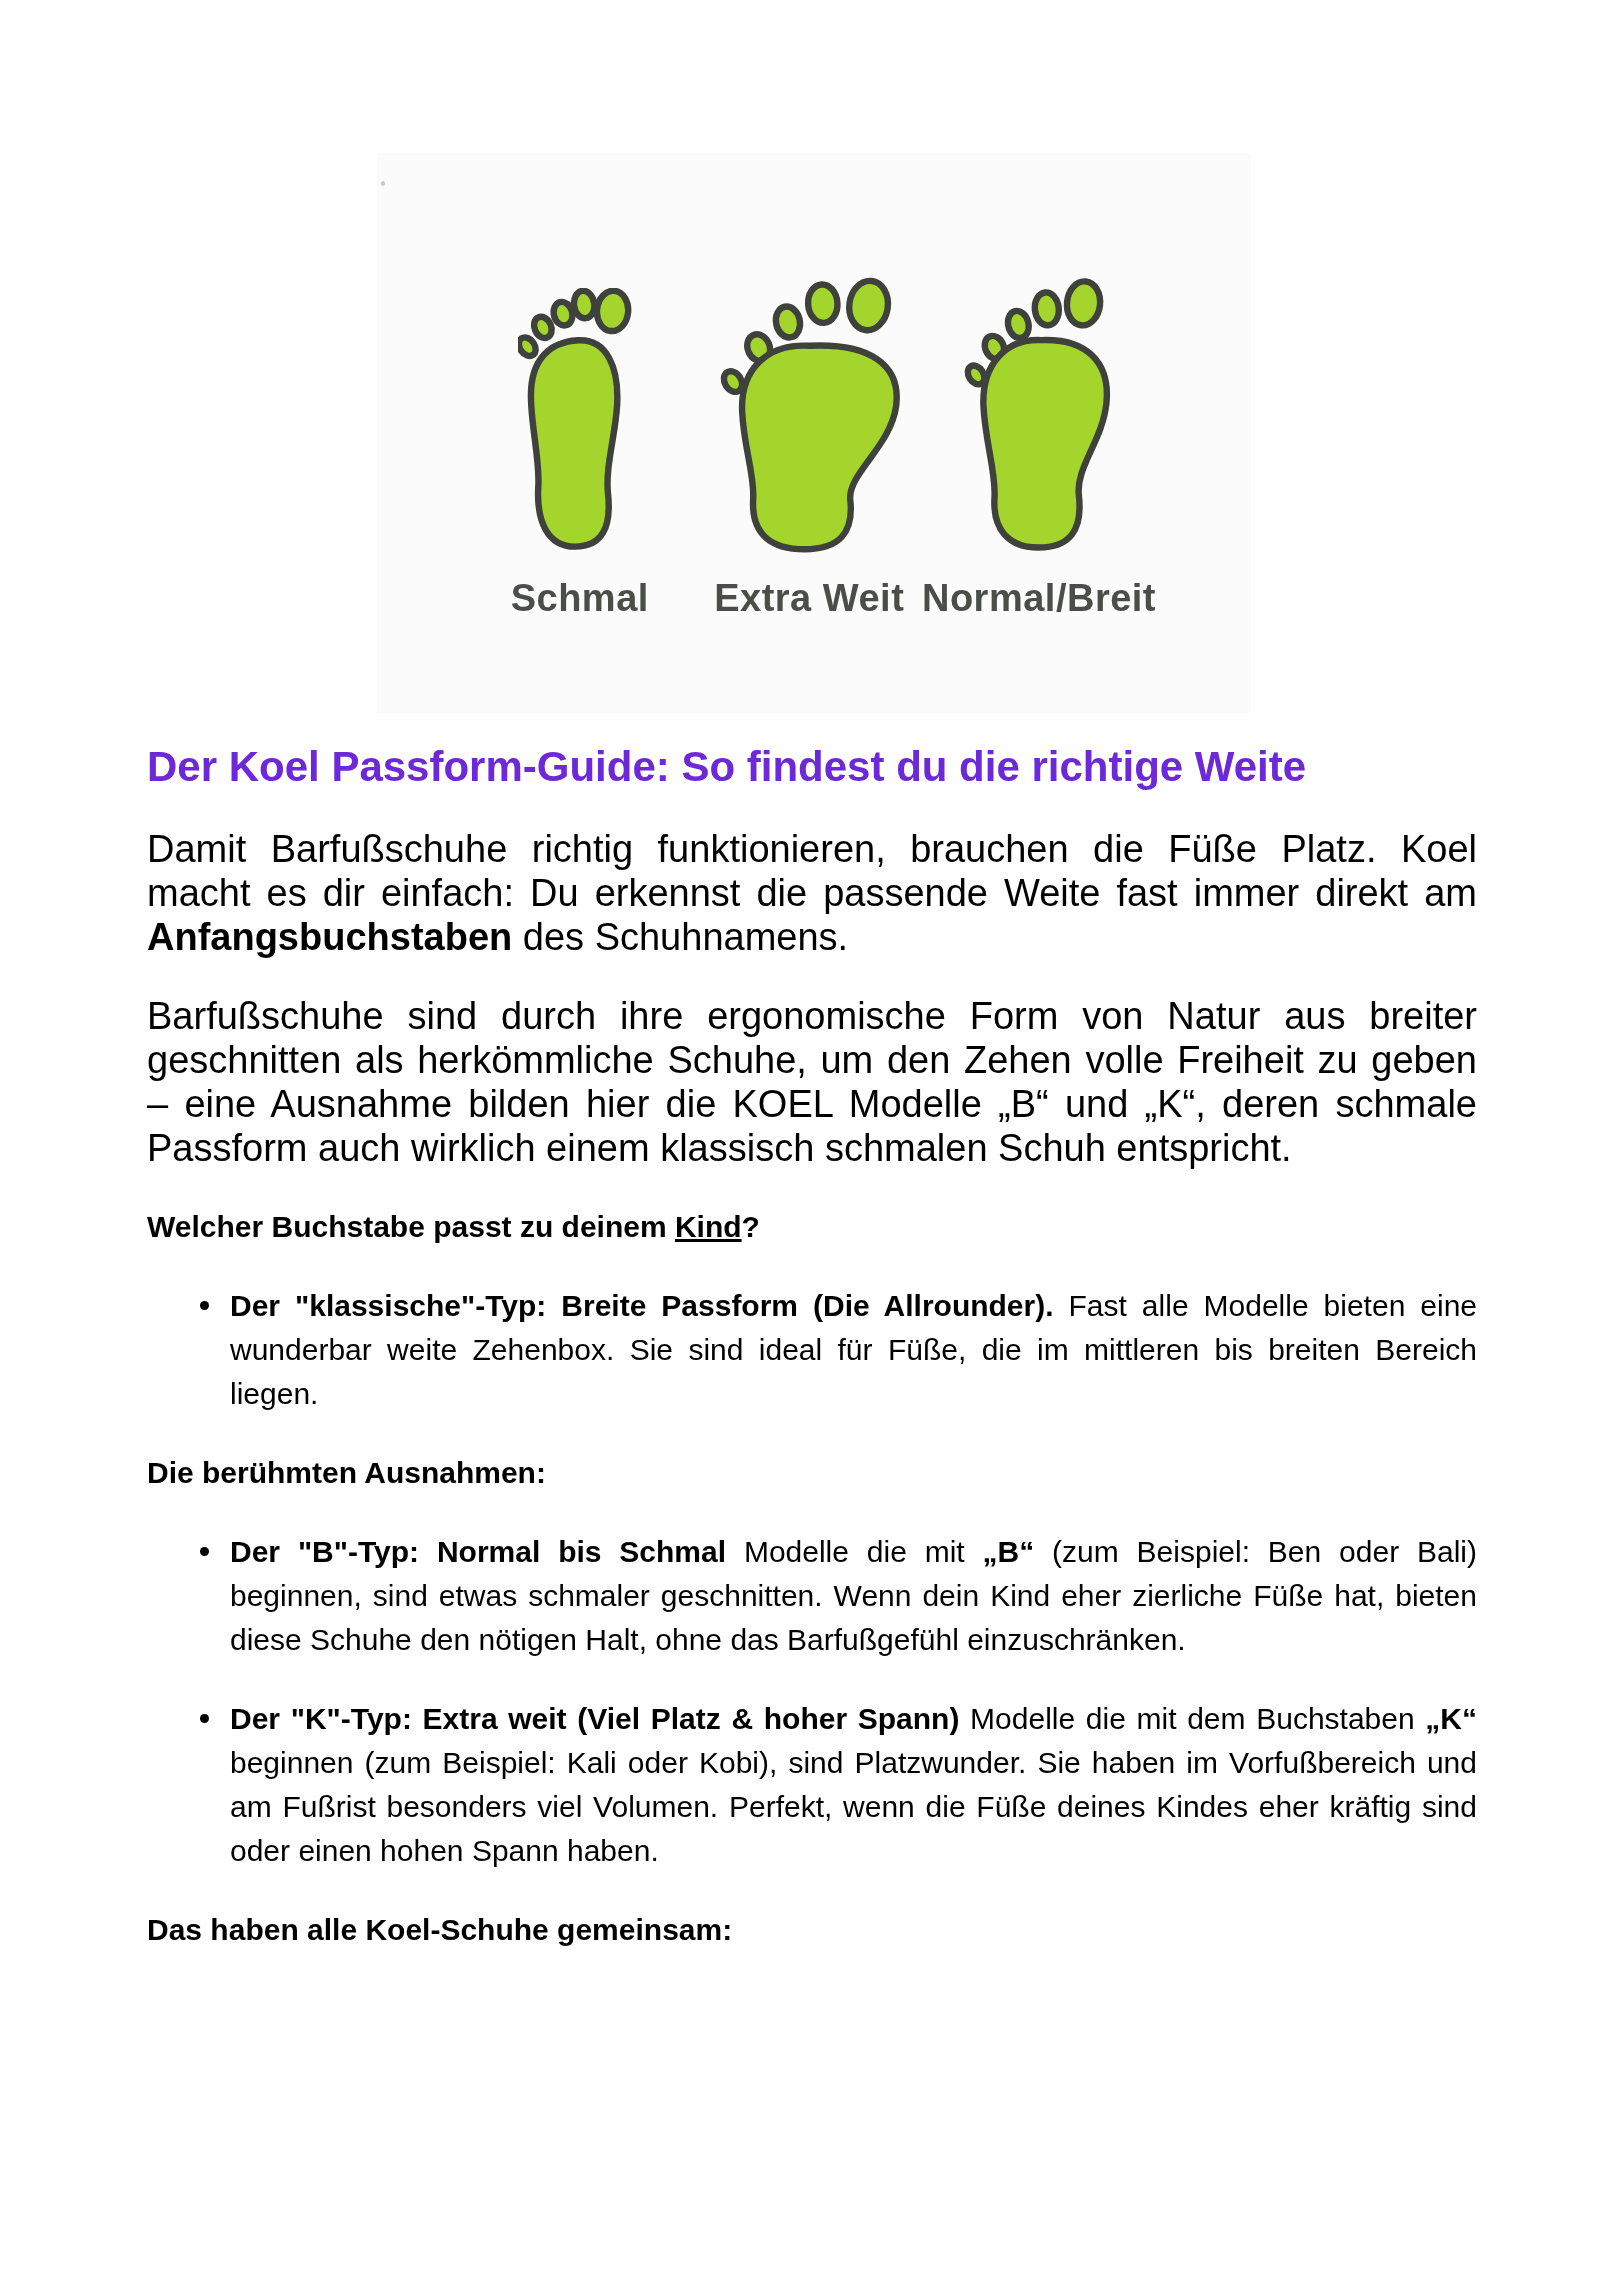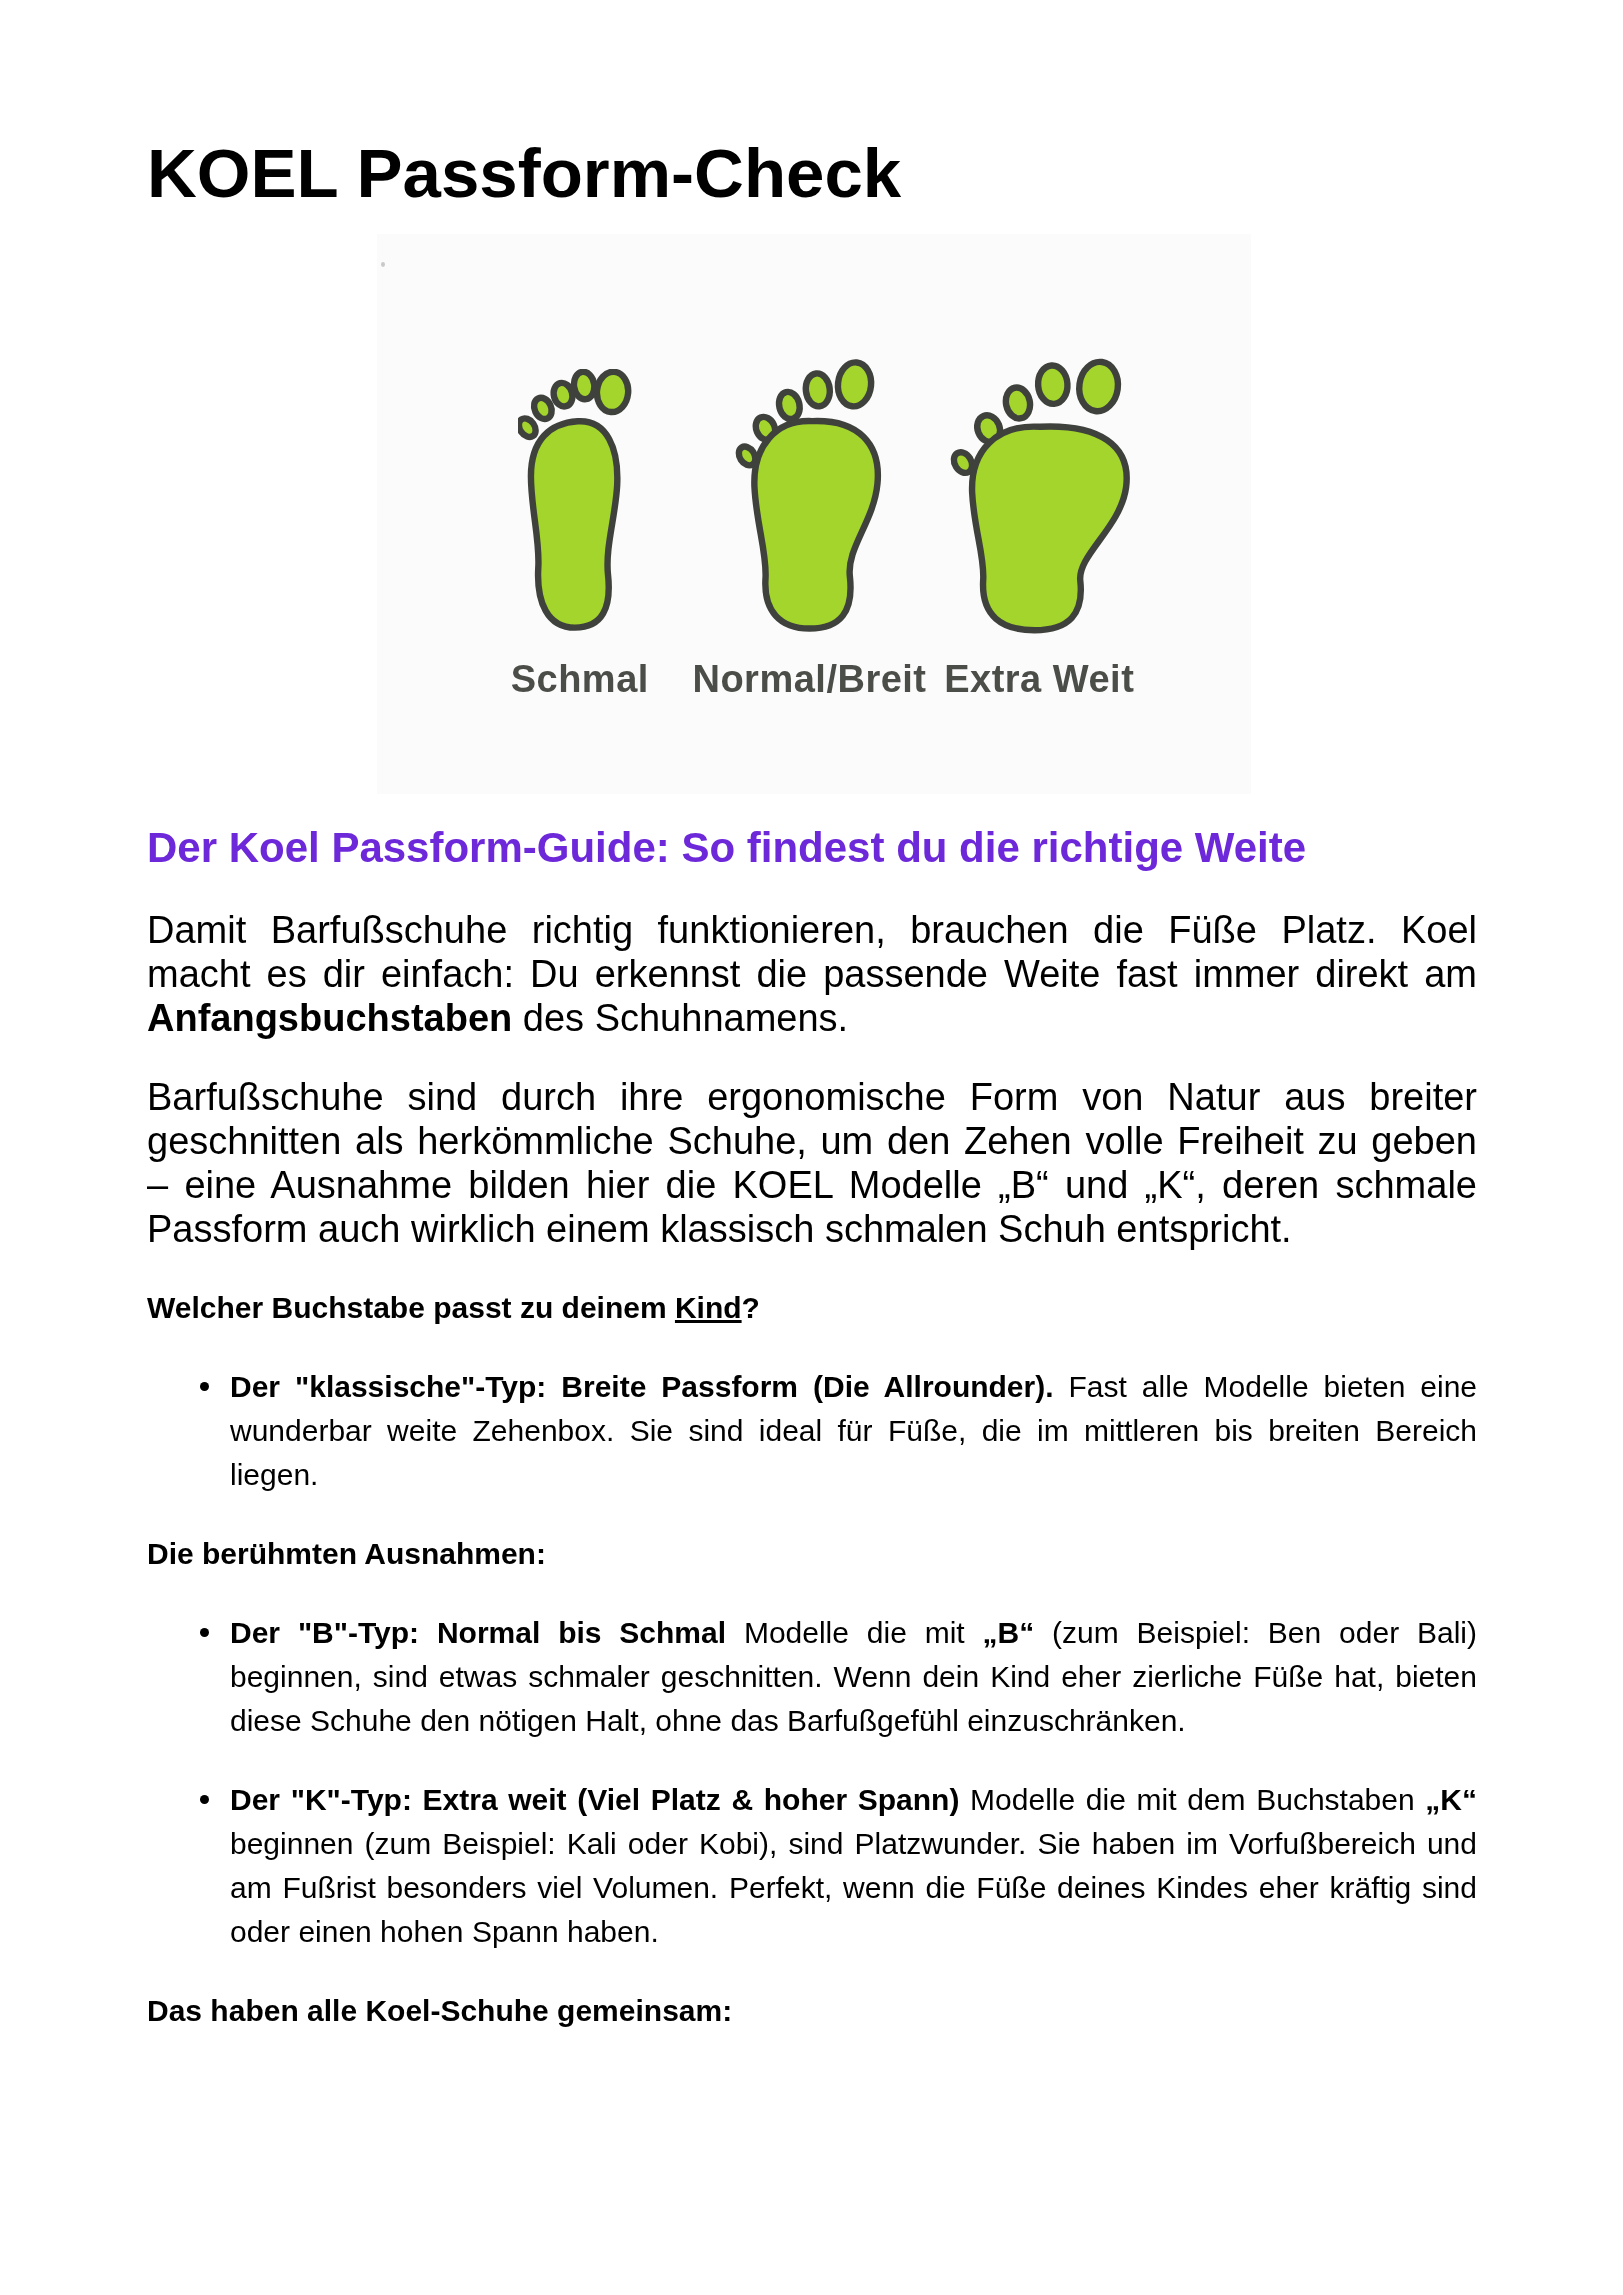--- a/index.html
+++ b/index.html
@@ -121,21 +121,20 @@
     background: #000;
   }
   .b { font-weight: bold; }
   .u { text-decoration: underline; }
 </style>
 </head>
 <body>
 
 <div class="page">
 
-  <h1 class="doc-title">KOEL Passform-Check</h1>
 
   <div class="figure">
 
     <div class="foot-col">
       <svg width="124" height="266" viewBox="0 0 135 290">
         <ellipse class="foot-toe" cx="10" cy="64" rx="8" ry="11" transform="rotate(-35 10 64)"></ellipse>
         <ellipse class="foot-toe" cx="27" cy="43" rx="9" ry="12" transform="rotate(-25 27 43)"></ellipse>
         <ellipse class="foot-toe" cx="49" cy="28" rx="10" ry="13" transform="rotate(-15 49 28)"></ellipse>
         <ellipse class="foot-toe" cx="72" cy="18" rx="11" ry="15" transform="rotate(-8 72 18)"></ellipse>
         <ellipse class="foot-toe" cx="103" cy="25" rx="17" ry="22" transform="rotate(5 103 25)"></ellipse>
@@ -144,55 +143,55 @@
           C 14,152 24,187 22,217
           C 20,254 32,282 62,282
           C 92,282 102,260 98,224
           C 95,194 106,162 108,127
           C 110,87 97,55 65,57 Z"></path>
       </svg>
       <div class="foot-label">Schmal</div>
     </div>
 
     <div class="foot-col">
+      <svg width="197" height="289" viewBox="0 0 215 315">
+        <ellipse class="foot-toe" cx="24" cy="127" rx="9" ry="12" transform="rotate(-32 24 127)"></ellipse>
+        <ellipse class="foot-toe" cx="52" cy="90" rx="12" ry="15" transform="rotate(-22 52 90)"></ellipse>
+        <ellipse class="foot-toe" cx="84" cy="62" rx="13" ry="17" transform="rotate(-12 84 62)"></ellipse>
+        <ellipse class="foot-toe" cx="122" cy="42" rx="16" ry="21" transform="rotate(-4 122 42)"></ellipse>
+        <ellipse class="foot-toe" cx="172" cy="44" rx="21" ry="27" transform="rotate(8 172 44)"></ellipse>
+        <path class="foot-sole" d="M 108,88
+          C 60,85 32,115 34,160
+          C 36,200 48,230 46,256
+          C 44,294 66,310 102,310
+          C 140,310 156,292 152,256
+          C 149,228 196,198 202,154
+          C 208,108 172,85 108,88 Z"></path>
+      </svg>
+      <div class="foot-label">Extra Weit</div>
+    </div>
+
+    <div class="foot-col">
       <svg width="152" height="280" viewBox="0 0 165 305">
         <ellipse class="foot-toe" cx="14" cy="110" rx="8" ry="11" transform="rotate(-33 14 110)"></ellipse>
         <ellipse class="foot-toe" cx="34" cy="80" rx="10" ry="13" transform="rotate(-24 34 80)"></ellipse>
         <ellipse class="foot-toe" cx="60" cy="55" rx="11" ry="15" transform="rotate(-14 60 55)"></ellipse>
         <ellipse class="foot-toe" cx="91" cy="38" rx="13" ry="18" transform="rotate(-6 91 38)"></ellipse>
         <ellipse class="foot-toe" cx="131" cy="32" rx="18" ry="24" transform="rotate(6 131 32)"></ellipse>
         <path class="foot-sole" d="M 85,72
           C 45,70 20,100 22,144
           C 24,184 36,217 34,244
           C 32,279 50,298 82,298
           C 116,298 130,279 126,242
           C 122,210 152,182 156,140
           C 160,97 135,70 85,72 Z"></path>
       </svg>
       <div class="foot-label">Normal/Breit</div>
     </div>
 
-    <div class="foot-col">
-      <svg width="197" height="289" viewBox="0 0 215 315">
-        <ellipse class="foot-toe" cx="24" cy="127" rx="9" ry="12" transform="rotate(-32 24 127)"></ellipse>
-        <ellipse class="foot-toe" cx="52" cy="90" rx="12" ry="15" transform="rotate(-22 52 90)"></ellipse>
-        <ellipse class="foot-toe" cx="84" cy="62" rx="13" ry="17" transform="rotate(-12 84 62)"></ellipse>
-        <ellipse class="foot-toe" cx="122" cy="42" rx="16" ry="21" transform="rotate(-4 122 42)"></ellipse>
-        <ellipse class="foot-toe" cx="172" cy="44" rx="21" ry="27" transform="rotate(8 172 44)"></ellipse>
-        <path class="foot-sole" d="M 108,88
-          C 60,85 32,115 34,160
-          C 36,200 48,230 46,256
-          C 44,294 66,310 102,310
-          C 140,310 156,292 152,256
-          C 149,228 196,198 202,154
-          C 208,108 172,85 108,88 Z"></path>
-      </svg>
-      <div class="foot-label">Extra Weit</div>
-    </div>
-
   </div>
 
   <h2 class="section-heading">Der Koel Passform-Guide: So findest du die richtige Weite</h2>
 
   <p class="body-par"><span>Damit Barfußschuhe richtig funktionieren, brauchen die Füße Platz. Koel macht es dir einfach: Du erkennst die passende Weite fast immer direkt am </span><span class="b">Anfangsbuchstaben</span><span> des Schuhnamens.</span></p>
 
   <p class="body-par"><span>Barfußschuhe sind durch ihre ergonomische Form von Natur aus breiter geschnitten als herkömmliche Schuhe, um den Zehen volle Freiheit zu geben – eine Ausnahme bilden hier die KOEL Modelle „B“ und „K“, deren schmale Passform auch wirklich einem klassisch schmalen Schuh entspricht.</span></p>
 
   <p class="sub-heading"><span class="b">Welcher Buchstabe passt zu deinem </span><span class="b u">Kind</span><span class="b">?</span></p>
 

